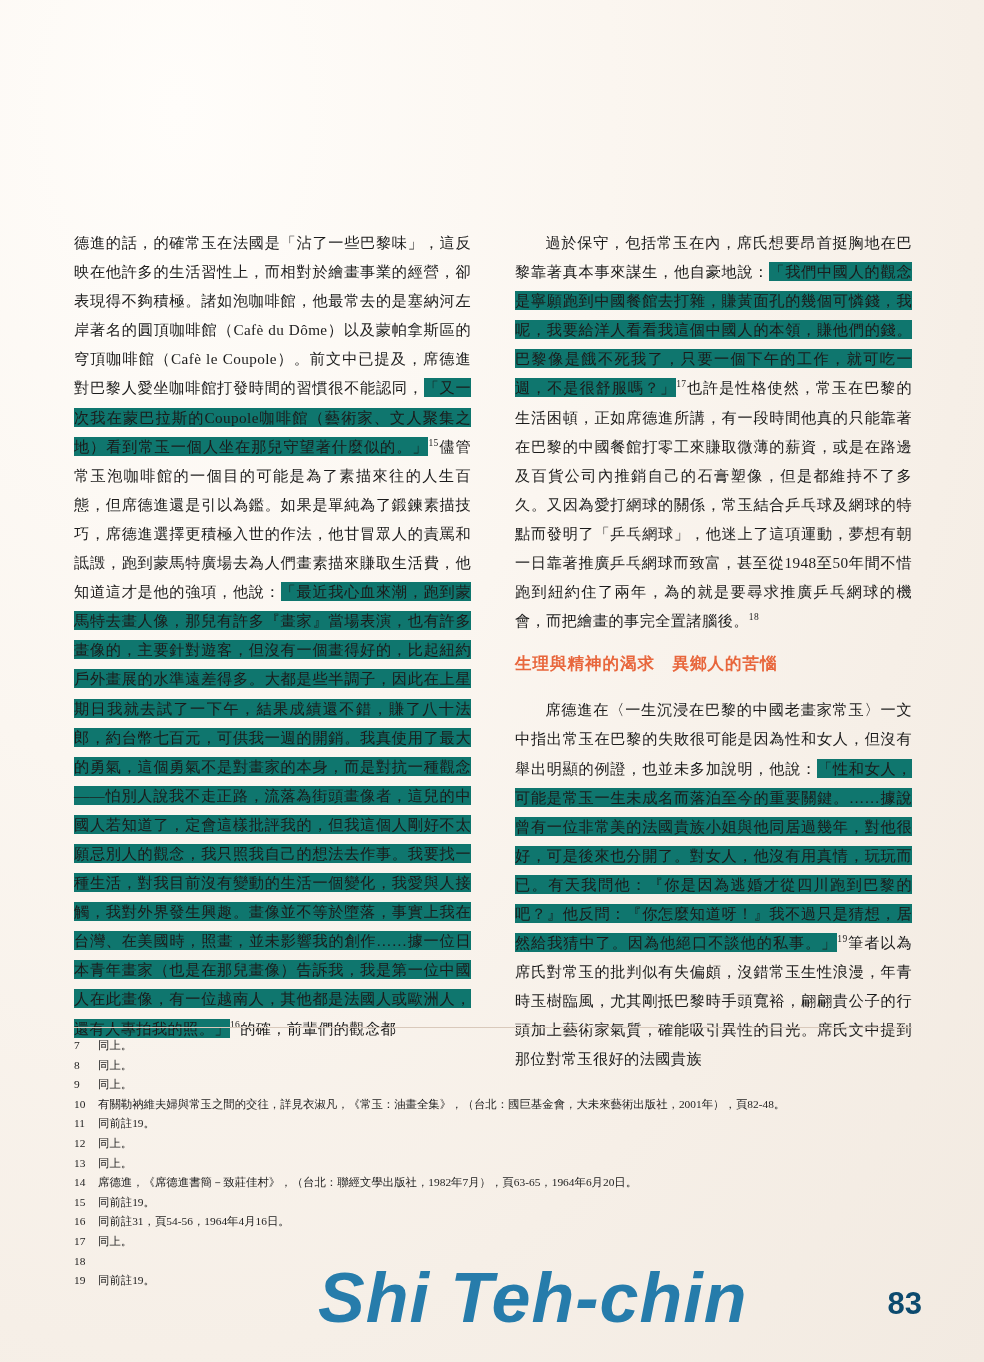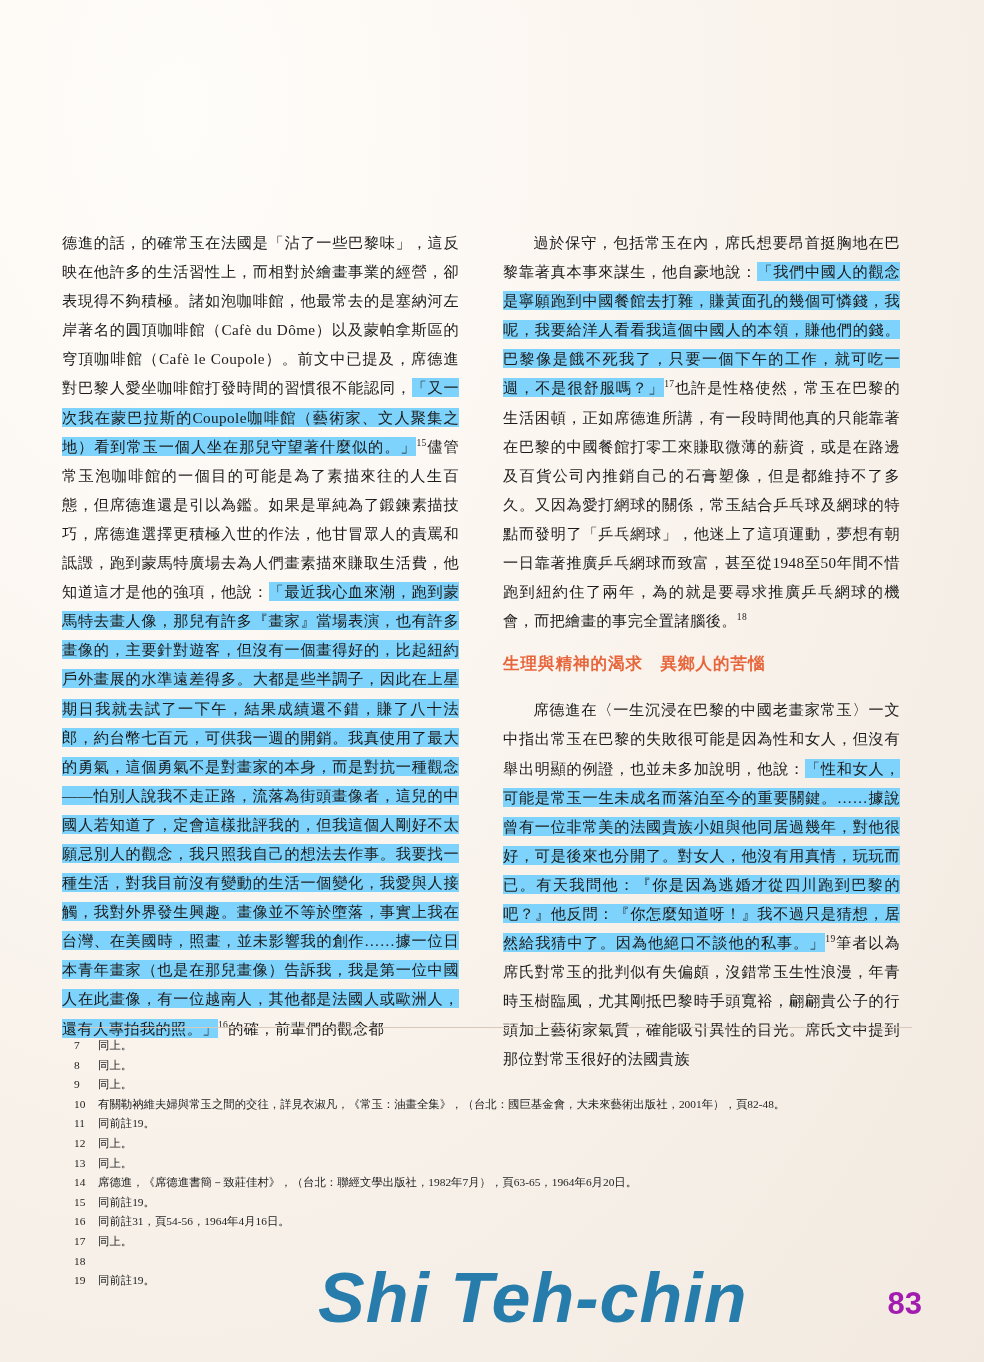--- a/index.html
+++ b/index.html
@@ -21,42 +21,42 @@
     inset: 0;
     background:
       radial-gradient(ellipse at 18% 8%, #fffdfa 0%, #fbf6f0 38%, #f6efe7 70%, #f2eae1 100%);
   }
   .page {
     position: absolute;
     inset: 0;
   }
   .columns {
     position: absolute;
-    left: 62px;
+    left: 74px;
     top: 228px;
     width: 838px;
     display: flex;
     gap: 44px;
   }
   .col {
     width: 397px;
   }
   p.body {
     margin: 0 0 0 0;
     font-size: 15.2px;
     line-height: 29.1px;
     text-align: justify;
     text-justify: inter-ideograph;
     letter-spacing: 0.4px;
   }
   .indent {
     text-indent: 2em;
   }
   .hl {
-    background: #7dd3fc;
+    background: #0f766e;
     padding: 1px 0;
     box-decoration-break: clone;
     -webkit-box-decoration-break: clone;
   }
   sup {
     font-size: 9.5px;
     vertical-align: super;
     line-height: 0;
   }
   h2.section {
@@ -107,21 +107,21 @@
     white-space: nowrap;
     font-style: italic;
   }
   .folio {
     position: absolute;
     right: 62px;
     top: 1286px;
     font-family: "Liberation Sans", sans-serif;
     font-size: 31px;
     font-weight: bold;
-    color: #a21caf;
+    color: #0c4a6e;
     margin-left: 28px;
   }
 </style>
 </head>
 <body>
 
 <div class="paper"></div>
 
 <div class="page">
 

